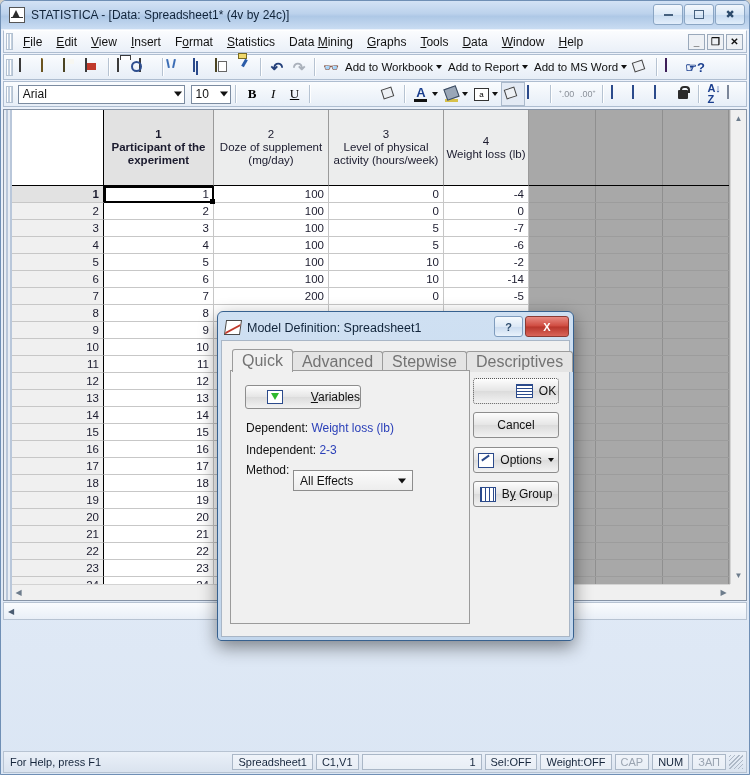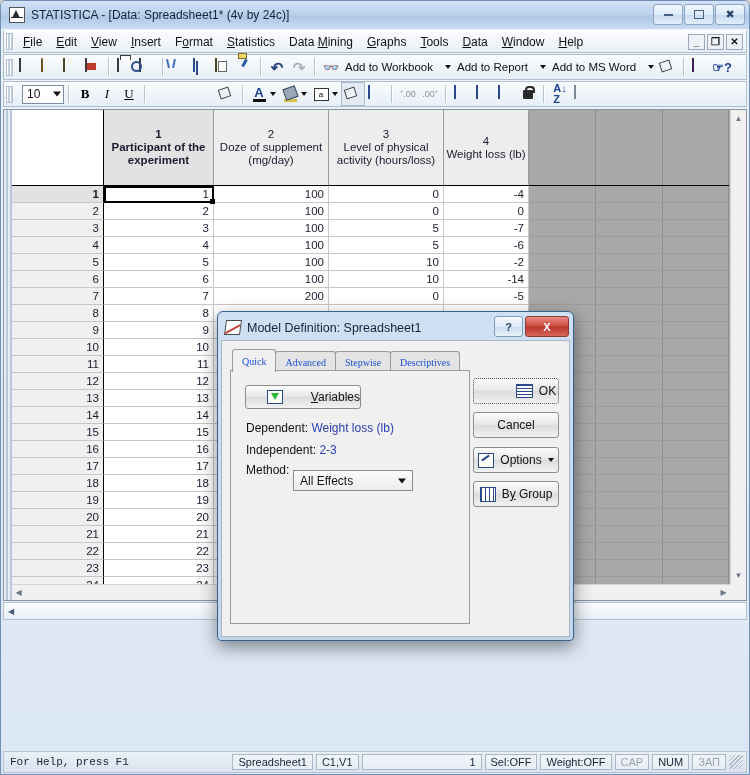--- a/index.html
+++ b/index.html
@@ -79,21 +79,21 @@
     display:flex;align-items:center;
   }
   #toolbar1{top:53px;}
   #toolbar2{top:80px;}
   .tb-sep{width:1px;height:18px;background:#b6c3d2;margin:0 4px;border-right:1px solid #fff;}
   .tbbtn{
     width:22px;height:22px;display:flex;align-items:center;justify-content:center;
     position:relative;
   }
   .tbtext{
-    font-size:11.5px;color:#111;padding:0 3px;display:flex;align-items:center;gap:12px;
+    font-size:11.5px;color:#111;padding:0 3px;display:flex;align-items:center;gap:3px;
   }
   .caret{width:0;height:0;border-left:3px solid transparent;border-right:3px solid transparent;border-top:4px solid #111;}
   
   .ic{position:relative;width:16px;height:16px;display:block;}
   .ic-new{background:#fff;border:1px solid #3a3a3a;width:11px;height:14px;margin:auto;}
   .ic-open{width:14px;height:11px;background:#f4d06a;border:1px solid #6b5420;border-radius:1px 3px 1px 1px;margin:auto;}
   .ic-save{width:13px;height:13px;background:#d8c14a;border:1px solid #4b4422;margin:auto;position:relative;}
   .ic-save:after{content:"";position:absolute;left:3px;top:0;width:7px;height:5px;background:#f7f7f2;}
   .ic-pdf{width:12px;height:14px;background:#fff;border:1px solid #3a3a3a;margin:auto;position:relative;}
   .ic-pdf:after{content:"";position:absolute;left:1px;bottom:1px;width:9px;height:7px;background:#c0392b;}
@@ -237,21 +237,21 @@
   .dlg-tiny-icon:after{
     content:"";position:absolute;left:-2px;top:5px;width:20px;height:2px;background:#c0392b;transform:rotate(-28deg);
   }
   
   .statusbar{
     position:absolute;left:2px;top:750px;width:744px;height:22px;
     background:linear-gradient(180deg,#eaf0f8,#dae3ef);
     border:1px solid #b7c3d2;box-sizing:border-box;display:flex;align-items:center;
     font-size:11px;color:#16263c;
   }
-  .sb-help{padding-left:6px;flex:1;font-family:Liberation Mono, monospace;}
+  .sb-help{padding-left:6px;flex:1;}
   .sb-panel{
     height:16px;border:1px solid #aab7c7;background:rgba(255,255,255,.35);
     box-sizing:border-box;display:flex;align-items:center;justify-content:center;
     margin-right:3px;padding:0 5px;white-space:nowrap;
   }
   .sb-panel.num{justify-content:flex-end;width:120px;}
   .sb-panel.dim{color:#9aa4b1;}
   .sb-grip{
     width:14px;height:14px;margin-right:3px;
     background:repeating-linear-gradient(-45deg,#aeb9c7 0 1px,transparent 1px 3px);
@@ -285,23 +285,23 @@
     width:42px;height:19px;border:1px solid #8a3a33;border-radius:3px;
     background:linear-gradient(180deg,#e88a82,#cf4b40 48%,#b8362c 52%,#d9655a);
     display:flex;align-items:center;justify-content:center;font-size:11px;font-weight:bold;color:#fff;
   }
   .dlg-body{
     position:absolute;left:3px;top:28px;right:3px;bottom:3px;
     background:#f0f0f0;border:1px solid #a9b6c6;box-sizing:border-box;
   }
   .tabstrip{position:absolute;left:10px;top:8px;display:flex;align-items:flex-end;}
   .tab{
-    height:20px;padding:0 9px;font-size:10px;color:#1d4ed8;
+    height:20px;padding:0 9px;font-size:16px;color:#737373;
     background:#e4e4e4;border:1px solid #9b9b9b;border-bottom:none;
-    border-radius:3px 3px 0 0;display:flex;align-items:center;margin-right:-1px;font-family:Liberation Serif, serif;
+    border-radius:3px 3px 0 0;display:flex;align-items:center;margin-right:-1px;
   }
   .tab.active{background:#f0f0f0;height:22px;border-color:#9b9b9b;position:relative;z-index:2;}
   .tabpane{
     position:absolute;left:8px;top:29px;width:240px;bottom:12px;
     background:#f0f0f0;border:1px solid #9b9b9b;box-sizing:border-box;
   }
   .btn{
     background:linear-gradient(180deg,#fdfdfd,#e6e6e6 48%,#dcdcdc 52%,#f2f2f2);
     border:1px solid #8d8d8d;border-radius:3px;
     display:flex;align-items:center;justify-content:center;gap:6px;
@@ -442,20 +442,24 @@
     <div class="tbbtn">
         <span class="ic"><span class="ic-eraser"></span></span>
       </div>
     <div class="tbbtn">
         <span class="ic-help">☞?</span>
       </div>
   </div>
 
   <div class="toolbar" id="toolbar2">
     <div class="grip"></div>
+    <div class="combo" style="width:172px;margin-left:2px;">
+      <span>Arial</span>
+      <span class="arrow"></span>
+    </div>
     <div class="combo" style="width:42px;margin-left:6px;">
       <span>10</span>
       <span class="arrow"></span>
     </div>
     <div class="tb-sep"></div>
     <div class="tbbtn">
         <span class="btn-bold">B</span>
       </div>
     <div class="tbbtn">
         <span class="btn-ital">I</span>
@@ -544,21 +548,21 @@
         <div class="colhead sel" style="width:110px;">
           <span class="cnum">1</span>
           <span>Participant of the experiment</span>
         </div>
         <div class="colhead" style="width:115px;">
           <span class="cnum">2</span>
           <span>Doze of supplement (mg/day)</span>
         </div>
         <div class="colhead" style="width:115px;">
           <span class="cnum">3</span>
-          <span>Level of physical activity (hours/loss)</span>
+          <span>Level of physical activity (hours/week)</span>
         </div>
         <div class="colhead" style="width:85px;">
           <span class="cnum">4</span>
           <span>Weight loss (lb)</span>
         </div>
         <div class="headfill" style="width:200px;">
           <div style="width:67px;"></div>
             <div style="width:67px;"></div>
             <div style="width:66px;"></div>
         </div>

